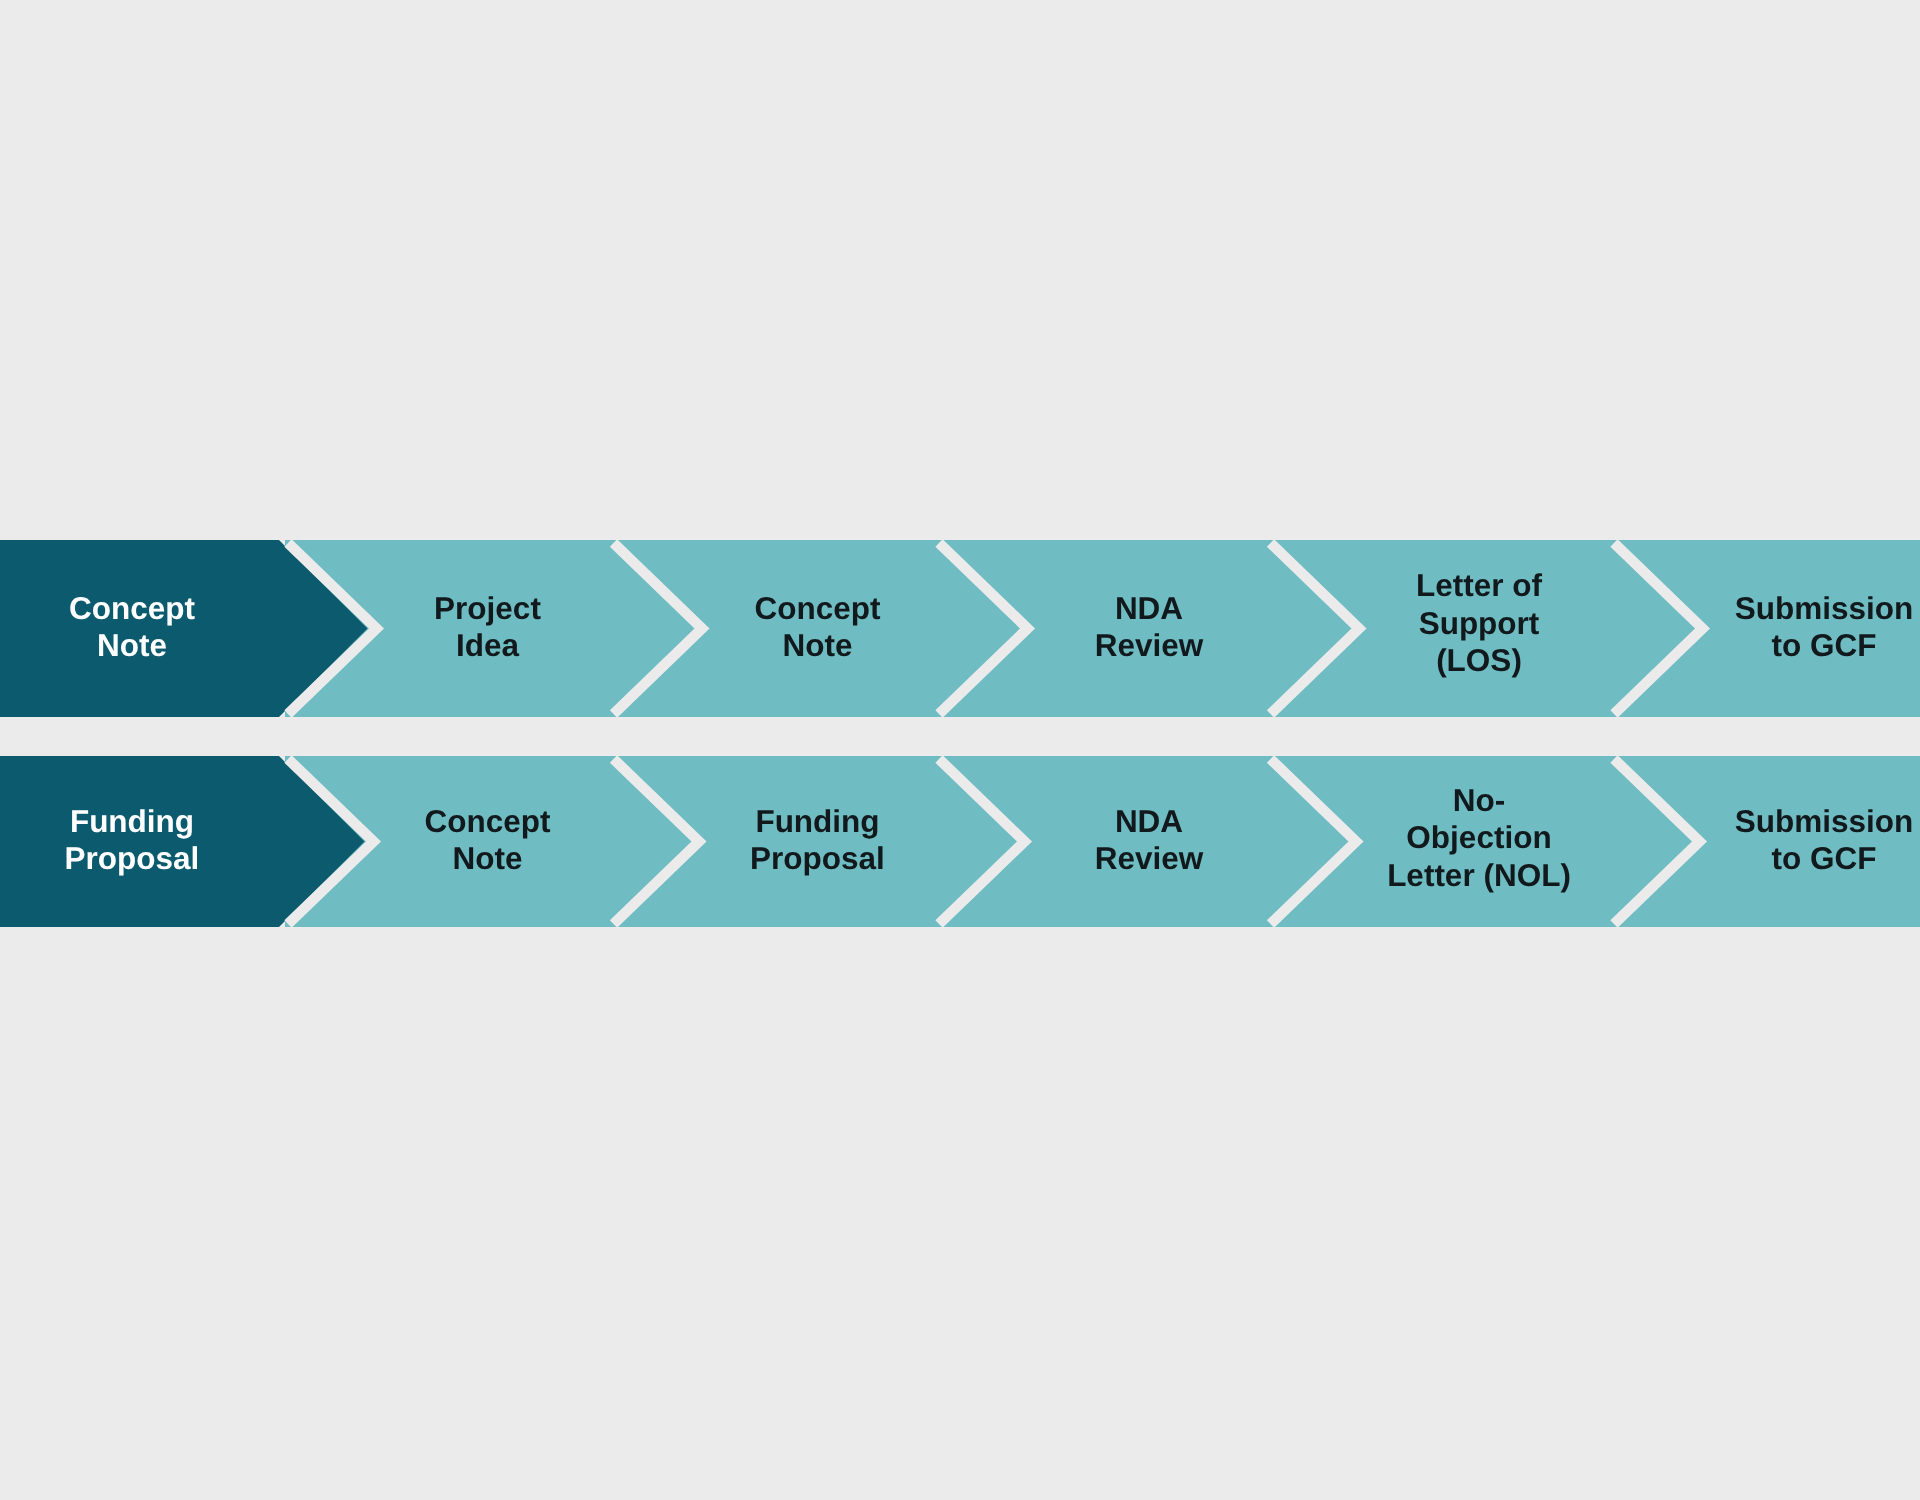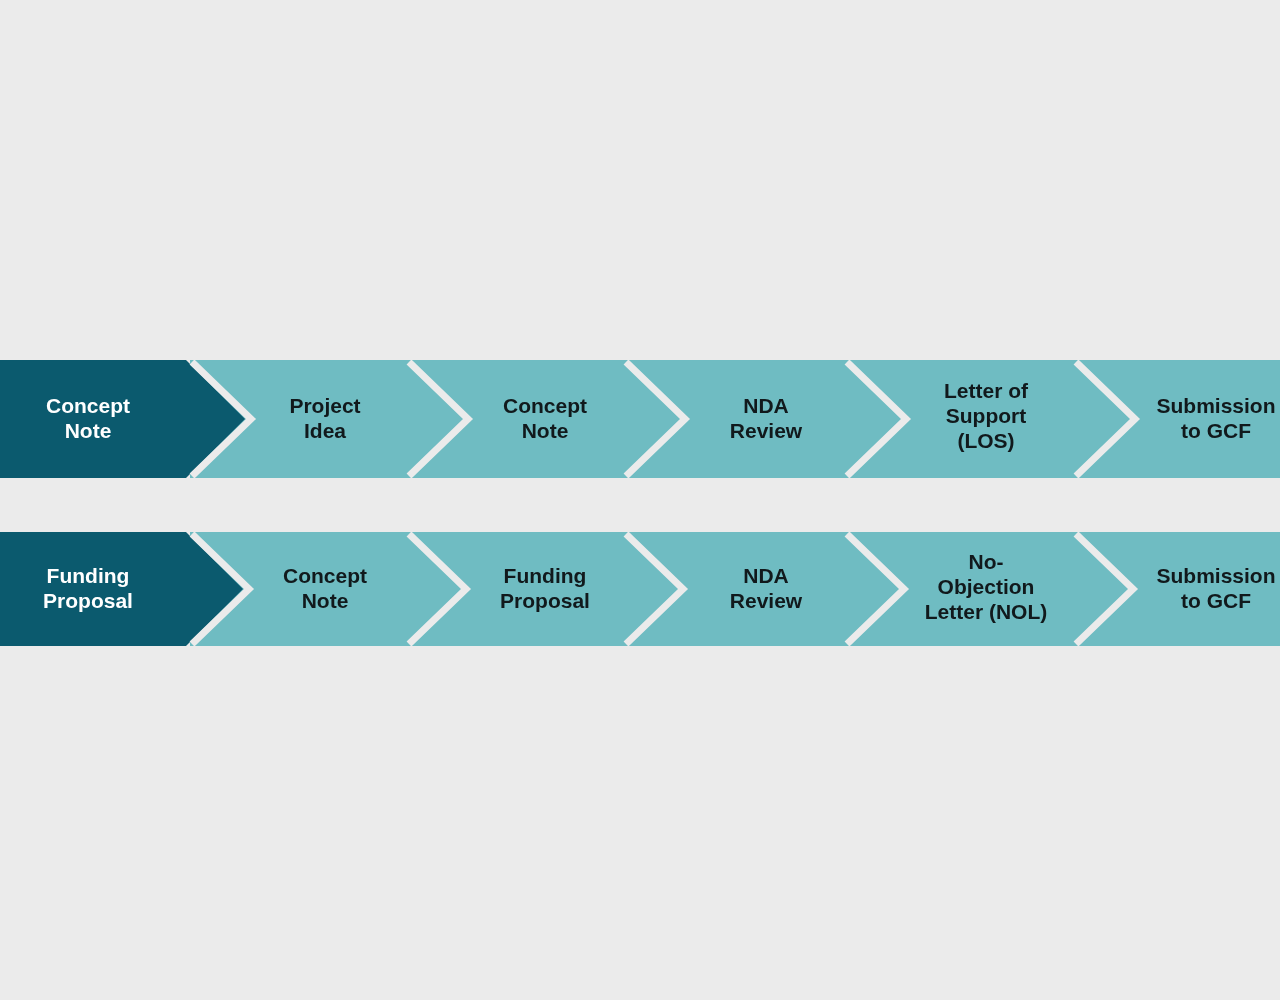--- a/index.html
+++ b/index.html
@@ -24,21 +24,21 @@
     height: 745px;
   }
 
   .flow-row {
     position: absolute;
     left: 0;
     width: 1280px;
   }
 
   #row-concept-note { top: 360px; height: 118px; }
-  #row-funding-proposal { top: 532px; height: 114px; text-align: center; }
+  #row-funding-proposal { top: 504px; height: 114px; text-align: center; }
 
   .row-svg {
     display: block;
     width: 1280px;
   }
 
   .step-label {
     font-family: "Liberation Sans", sans-serif;
     font-weight: bold;
     font-size: 21px;

